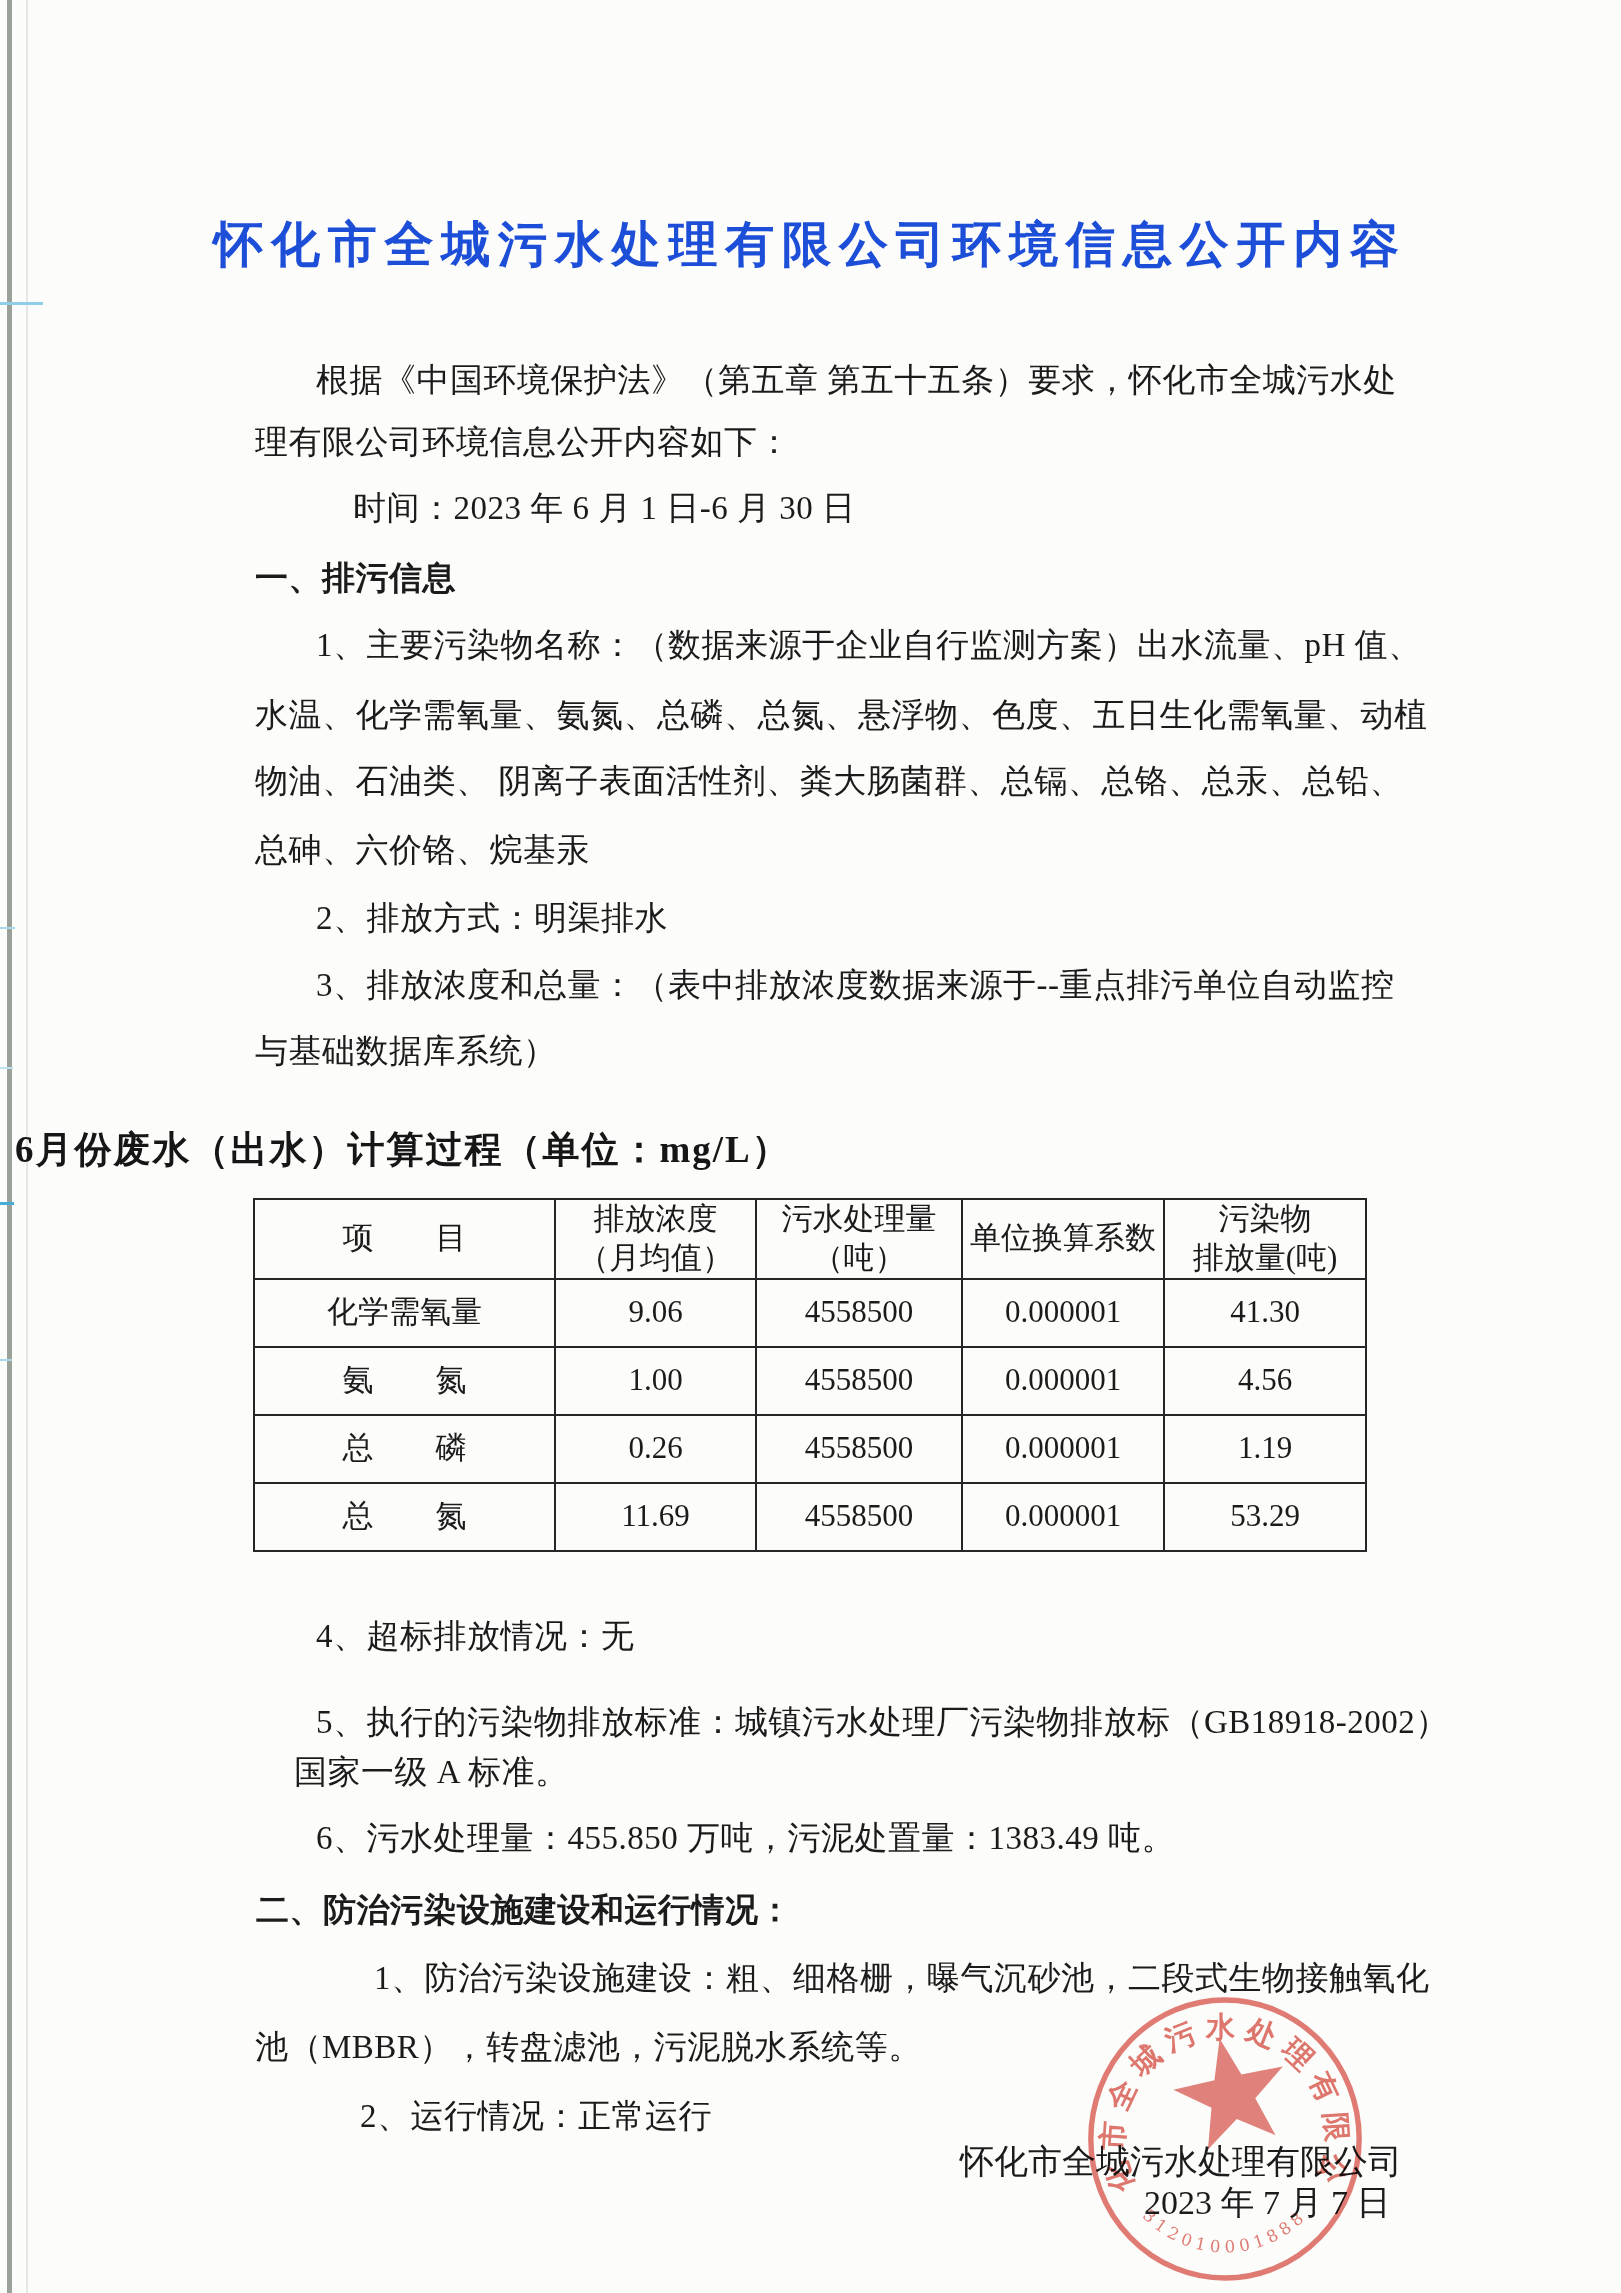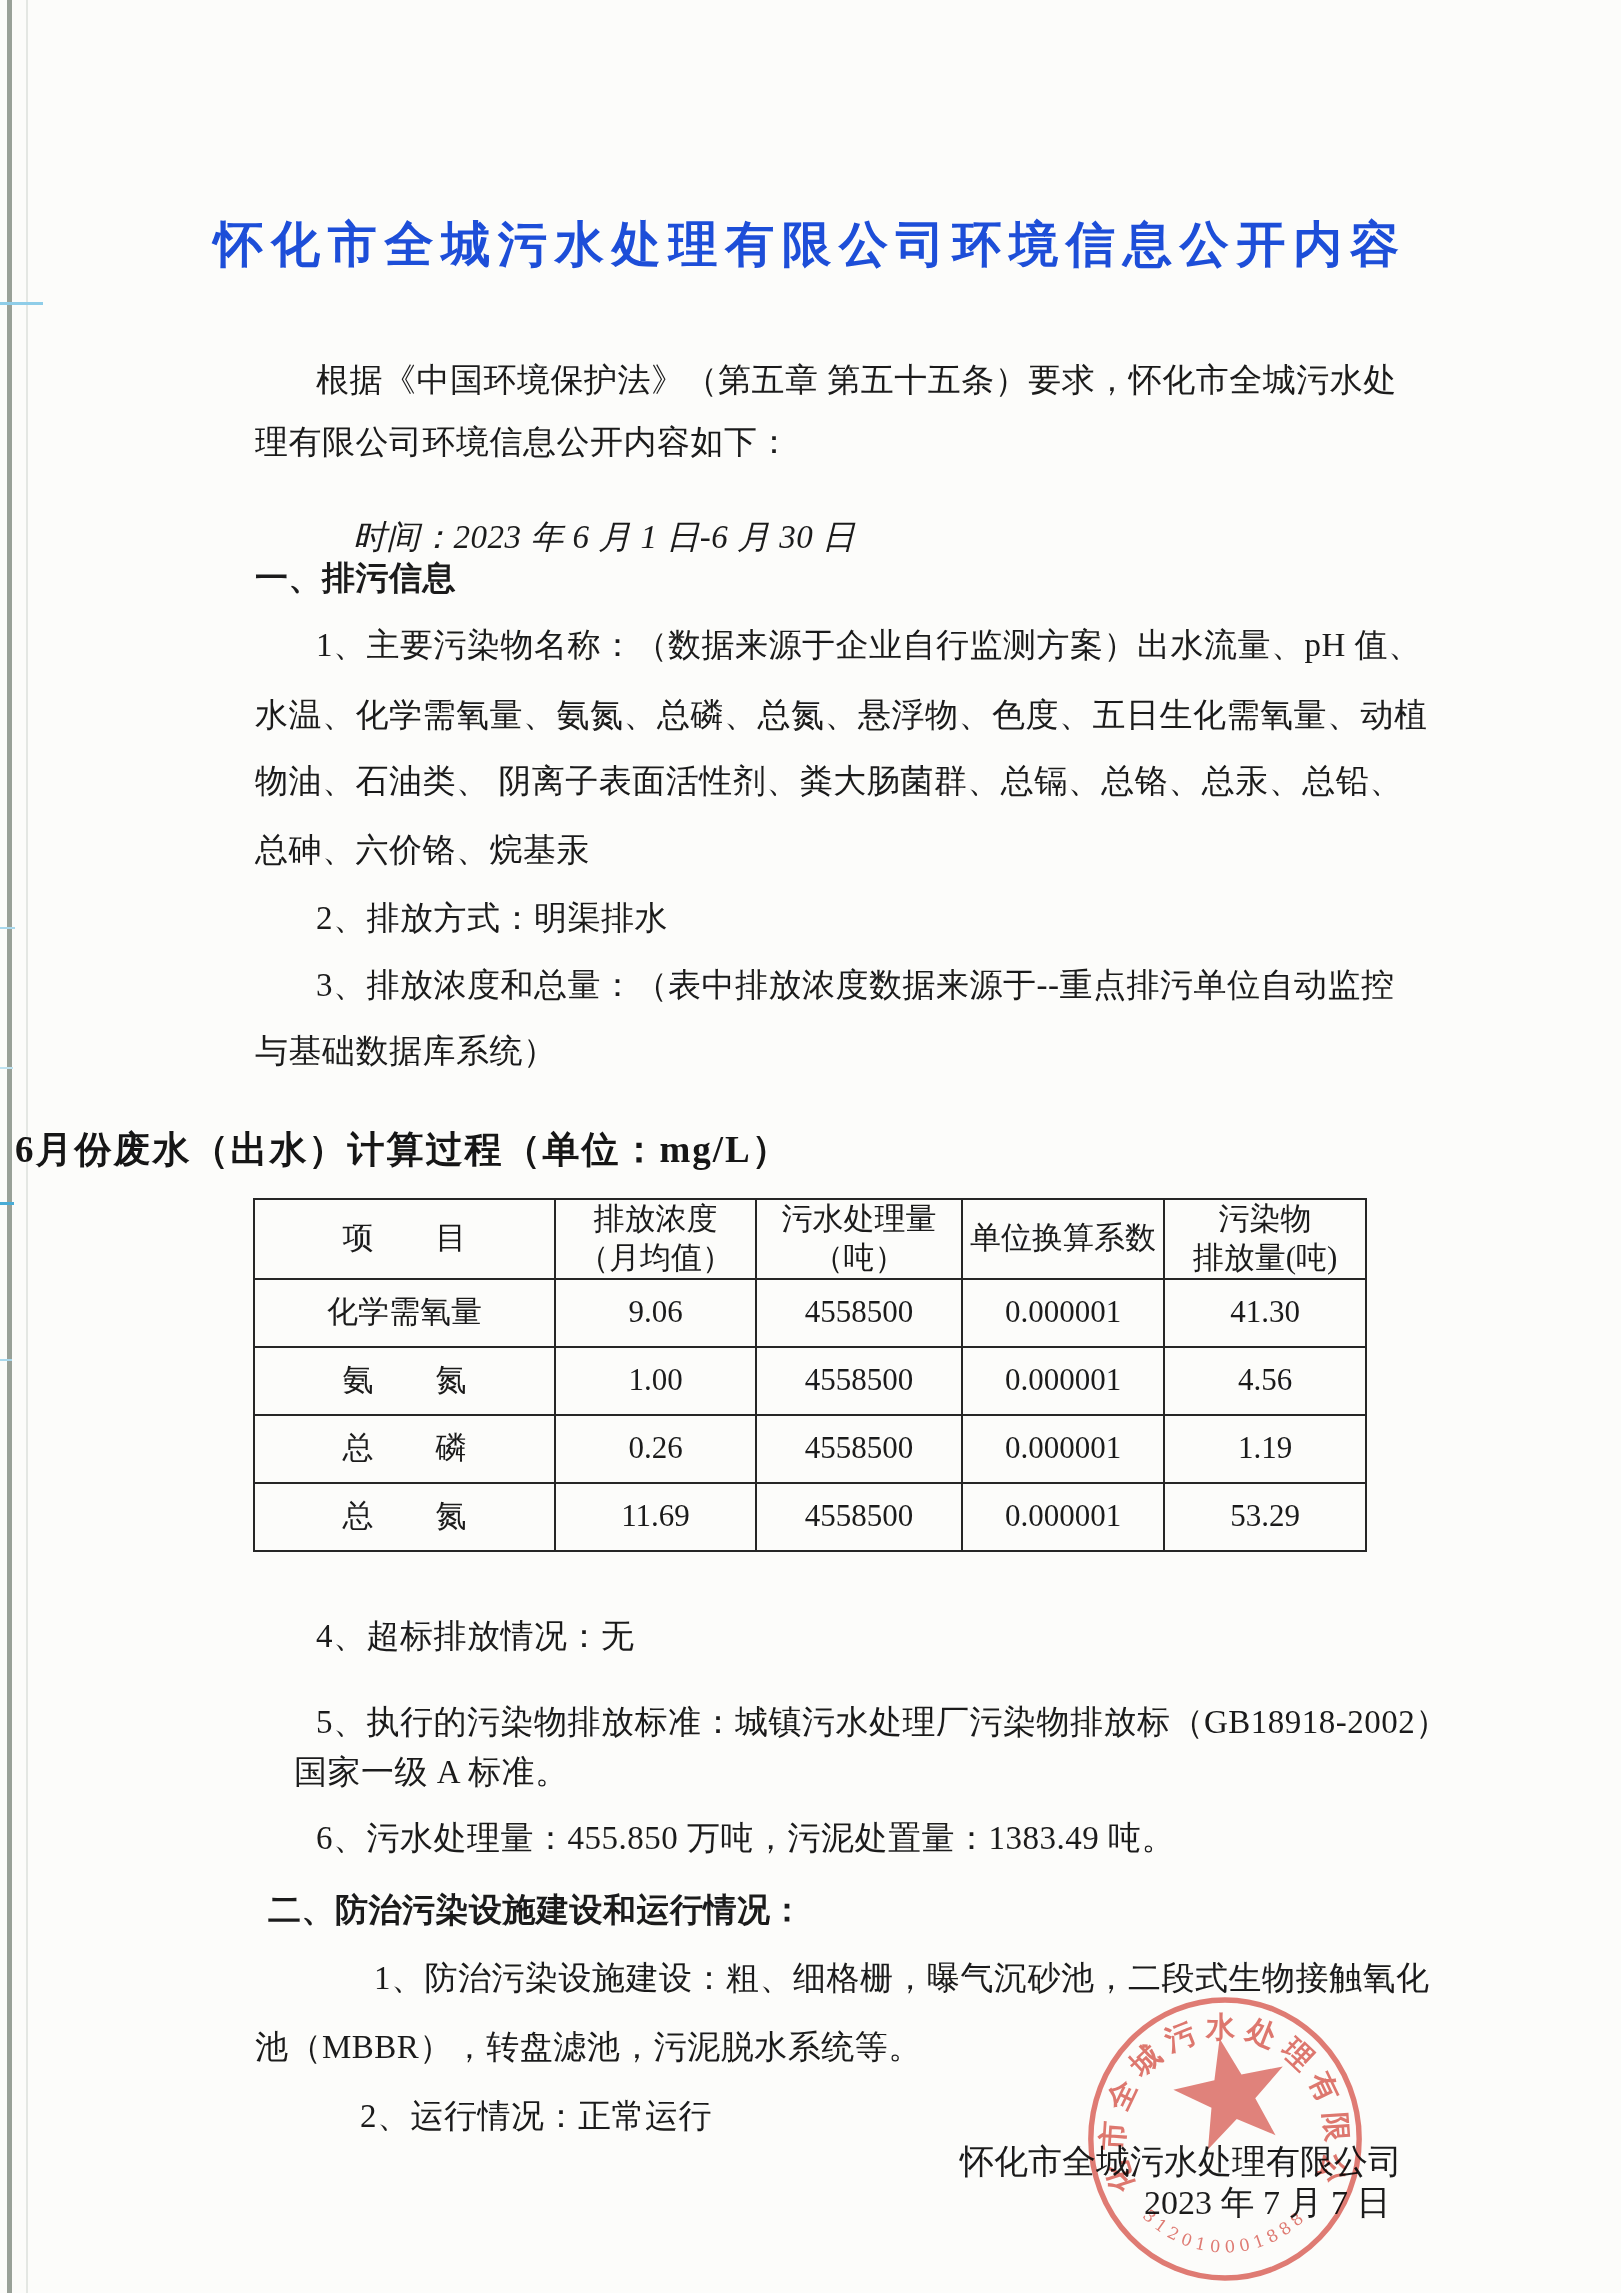--- a/index.html
+++ b/index.html
@@ -66,34 +66,34 @@
   <div class="tick" style="left:0;top:927px;width:14.7px;height:2px;background:#a9d8ec;"></div>
   <div class="tick" style="left:0;top:1067px;width:12.7px;height:2px;background:#bfe2f0;"></div>
   <div class="tick" style="left:0;top:1202px;width:13.7px;height:2.9px;background:#49acd6;"></div>
   <div class="tick" style="left:0;top:1359px;width:11.8px;height:2px;background:#a9d8ec;"></div>
 
   <div class="doc-title">怀化市全城污水处理有限公司环境信息公开内容</div>
 
   <div id="body-lines">
       <div class="bline" style="left: 316px; top: 356px;">根据《中国环境保护法》（第五章 第五十五条）要求，怀化市全城污水处</div>
       <div class="bline" style="left: 255px; top: 418px;">理有限公司环境信息公开内容如下：</div>
-      <div class="bline" style="left: 353px; top: 513px; font-style: italic;">时间：2023 年 6 月 1 日-6 月 30 日</div>
+      <div class="bline" style="left: 353px; top: 484px;">时间：2023 年 6 月 1 日-6 月 30 日</div>
       <div class="bline bold" style="left: 255px; top: 554px;">一、排污信息</div>
       <div class="bline" style="left: 316px; top: 621px;">1、主要污染物名称：（数据来源于企业自行监测方案）出水流量、pH 值、</div>
       <div class="bline" style="left: 255px; top: 691px;">水温、化学需氧量、氨氮、总磷、总氮、悬浮物、色度、五日生化需氧量、动植</div>
       <div class="bline" style="left: 255px; top: 757px;">物油、石油类、 阴离子表面活性剂、粪大肠菌群、总镉、总铬、总汞、总铅、</div>
       <div class="bline" style="left: 255px; top: 826px;">总砷、六价铬、烷基汞</div>
       <div class="bline" style="left: 316px; top: 894px;">2、排放方式：明渠排水</div>
       <div class="bline" style="left: 316px; top: 961px;">3、排放浓度和总量：（表中排放浓度数据来源于--重点排污单位自动监控</div>
       <div class="bline" style="left: 255px; top: 1027px;">与基础数据库系统）</div>
       <div class="bline" style="left: 316px; top: 1612px;">4、超标排放情况：无</div>
       <div class="bline" style="left: 316px; top: 1681px; margin-top: 17px;">5、执行的污染物排放标准：城镇污水处理厂污染物排放标（GB18918-2002）</div>
       <div class="bline" style="left: 255px; top: 1748px; margin-left: 39px;">国家一级 A 标准。</div>
       <div class="bline" style="left: 316px; top: 1814px;">6、污水处理量：455.850 万吨，污泥处置量：1383.49 吨。</div>
-      <div class="bline bold" style="left: 268px; top: 1886px;">二、防治污染设施建设和运行情况：</div>
+      <div class="bline bold" style="left: 256px; top: 1886px;">二、防治污染设施建设和运行情况：</div>
       <div class="bline" style="left: 374px; top: 1954px;">1、防治污染设施建设：粗、细格栅，曝气沉砂池，二段式生物接触氧化</div>
       <div class="bline" style="left: 255px; top: 2023px;">池（MBBR），转盘滤池，污泥脱水系统等。</div>
       <div class="bline" style="left: 360px; top: 2092px;">2、运行情况：正常运行</div>
     </div>
 
   <div class="table-title">6月份废水（出水）计算过程（单位：mg/L）</div>
 
   <table class="emissions" id="emissions-table">
     <colgroup id="emissions-colgroup">
         <col style="width: 301px;">

